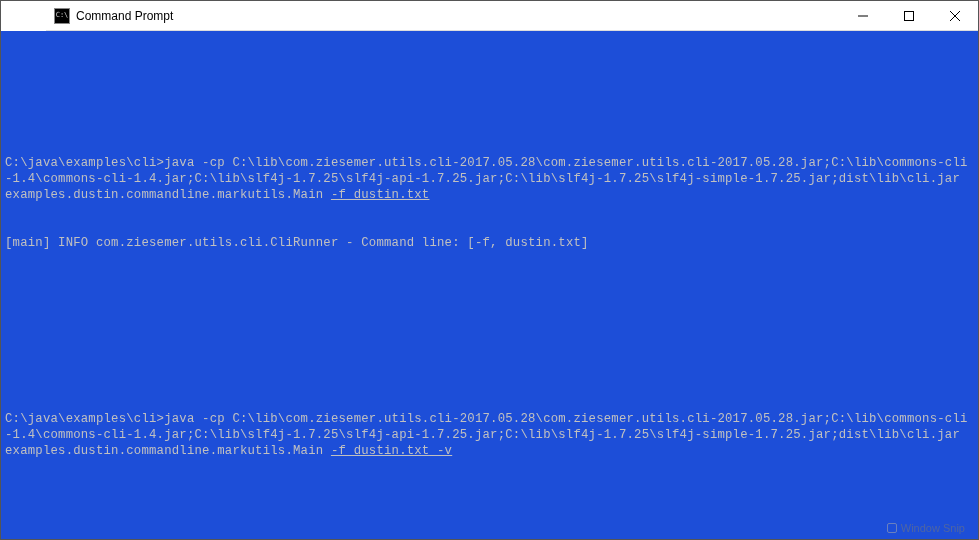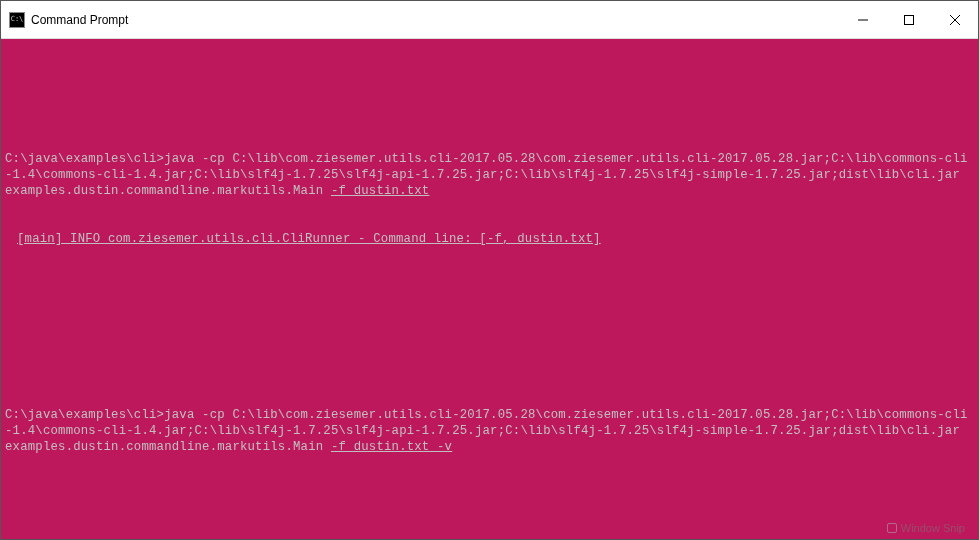--- a/index.html
+++ b/index.html
@@ -12,25 +12,26 @@
     }
     .window {
       width: 979px;
       height: 540px;
       border: 1px solid #555;
       display: flex;
       flex-direction: column;
       background: #fff;
     }
     .titlebar {
-      height: 38px;
+      height: 30px;
       background: #fff;
       display: flex;
       align-items: center;
       border-bottom: 1px solid #ddd;
+      margin-left: 45px;
     }
     .titlebar-icon {
       width: 16px;
       height: 16px;
       margin-left: 8px;
       margin-right: 6px;
       background: #000;
       border: 1px solid #888;
       position: relative;
       display: flex;
@@ -58,34 +59,34 @@
       display: flex;
       align-items: center;
       justify-content: center;
       font-size: 10px;
       color: #000;
       cursor: default;
     }
     .titlebar-btn svg { width: 10px; height: 10px; }
     .terminal {
       flex: 1;
-      background: #be185d;
+      background: #1d4ed8;
       color: #c0c0c0;
       font-family: Consolas, "Courier New", monospace;
       font-size: 12.3px;
       line-height: 16px;
-      padding: 0 4px;
+      padding: 12px 4px;
       white-space: pre-wrap;
       word-break: break-all;
       overflow: hidden;
       letter-spacing: 0.2px;
     }
     .line { display: block; }
     .hl-args { text-decoration: underline; color: #c0c0c0; }
-    .hl-cmdline { text-decoration: underline; color: #c0c0c0; margin-left: 12px; }
+    .hl-cmdline { color: #c0c0c0; }
     .hl-output {
       border: 1px solid #d0d000;
       padding: 0 1px;
       display: inline-block;
     }
     .blank { height: 16px; }
     .snip {
       position: absolute;
       bottom: 6px;
       right: 14px;

